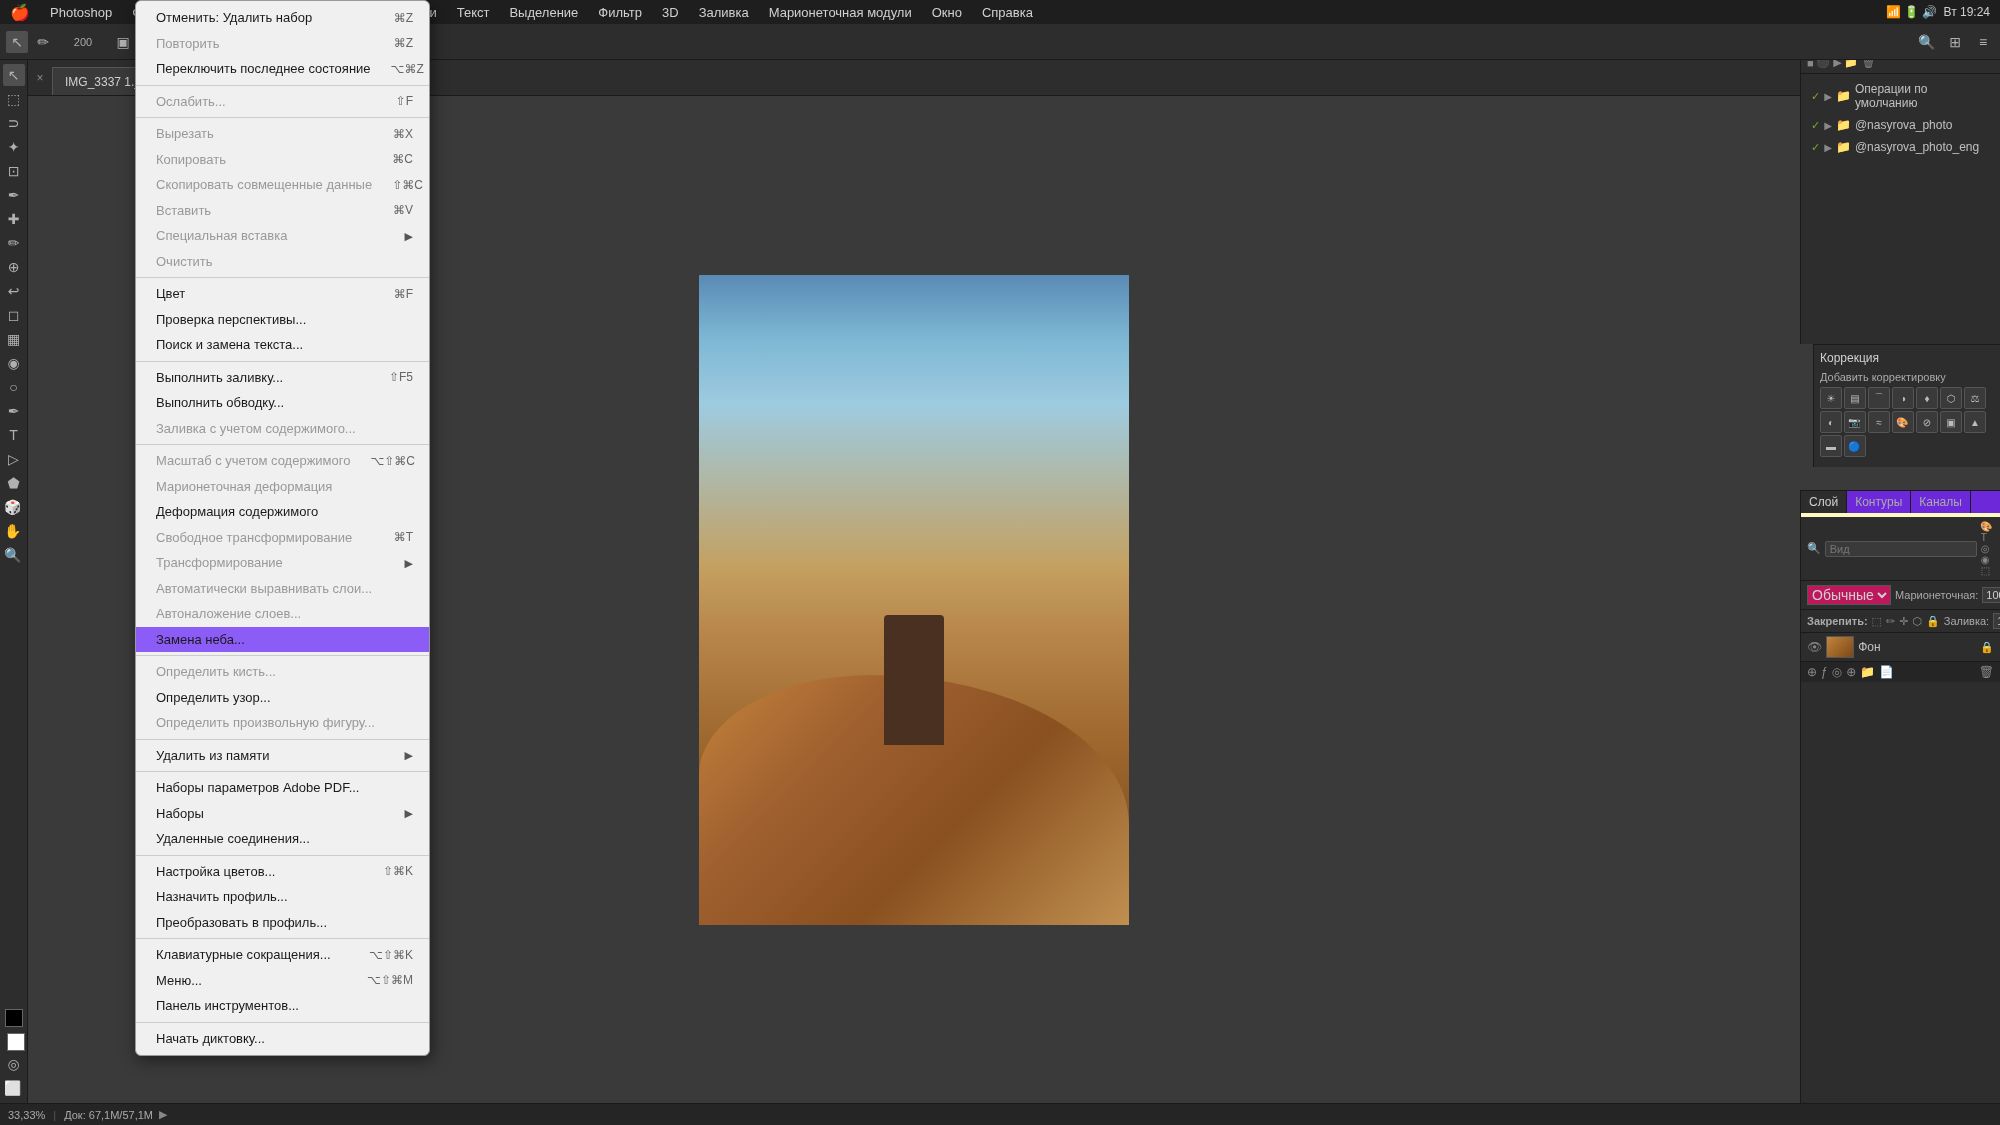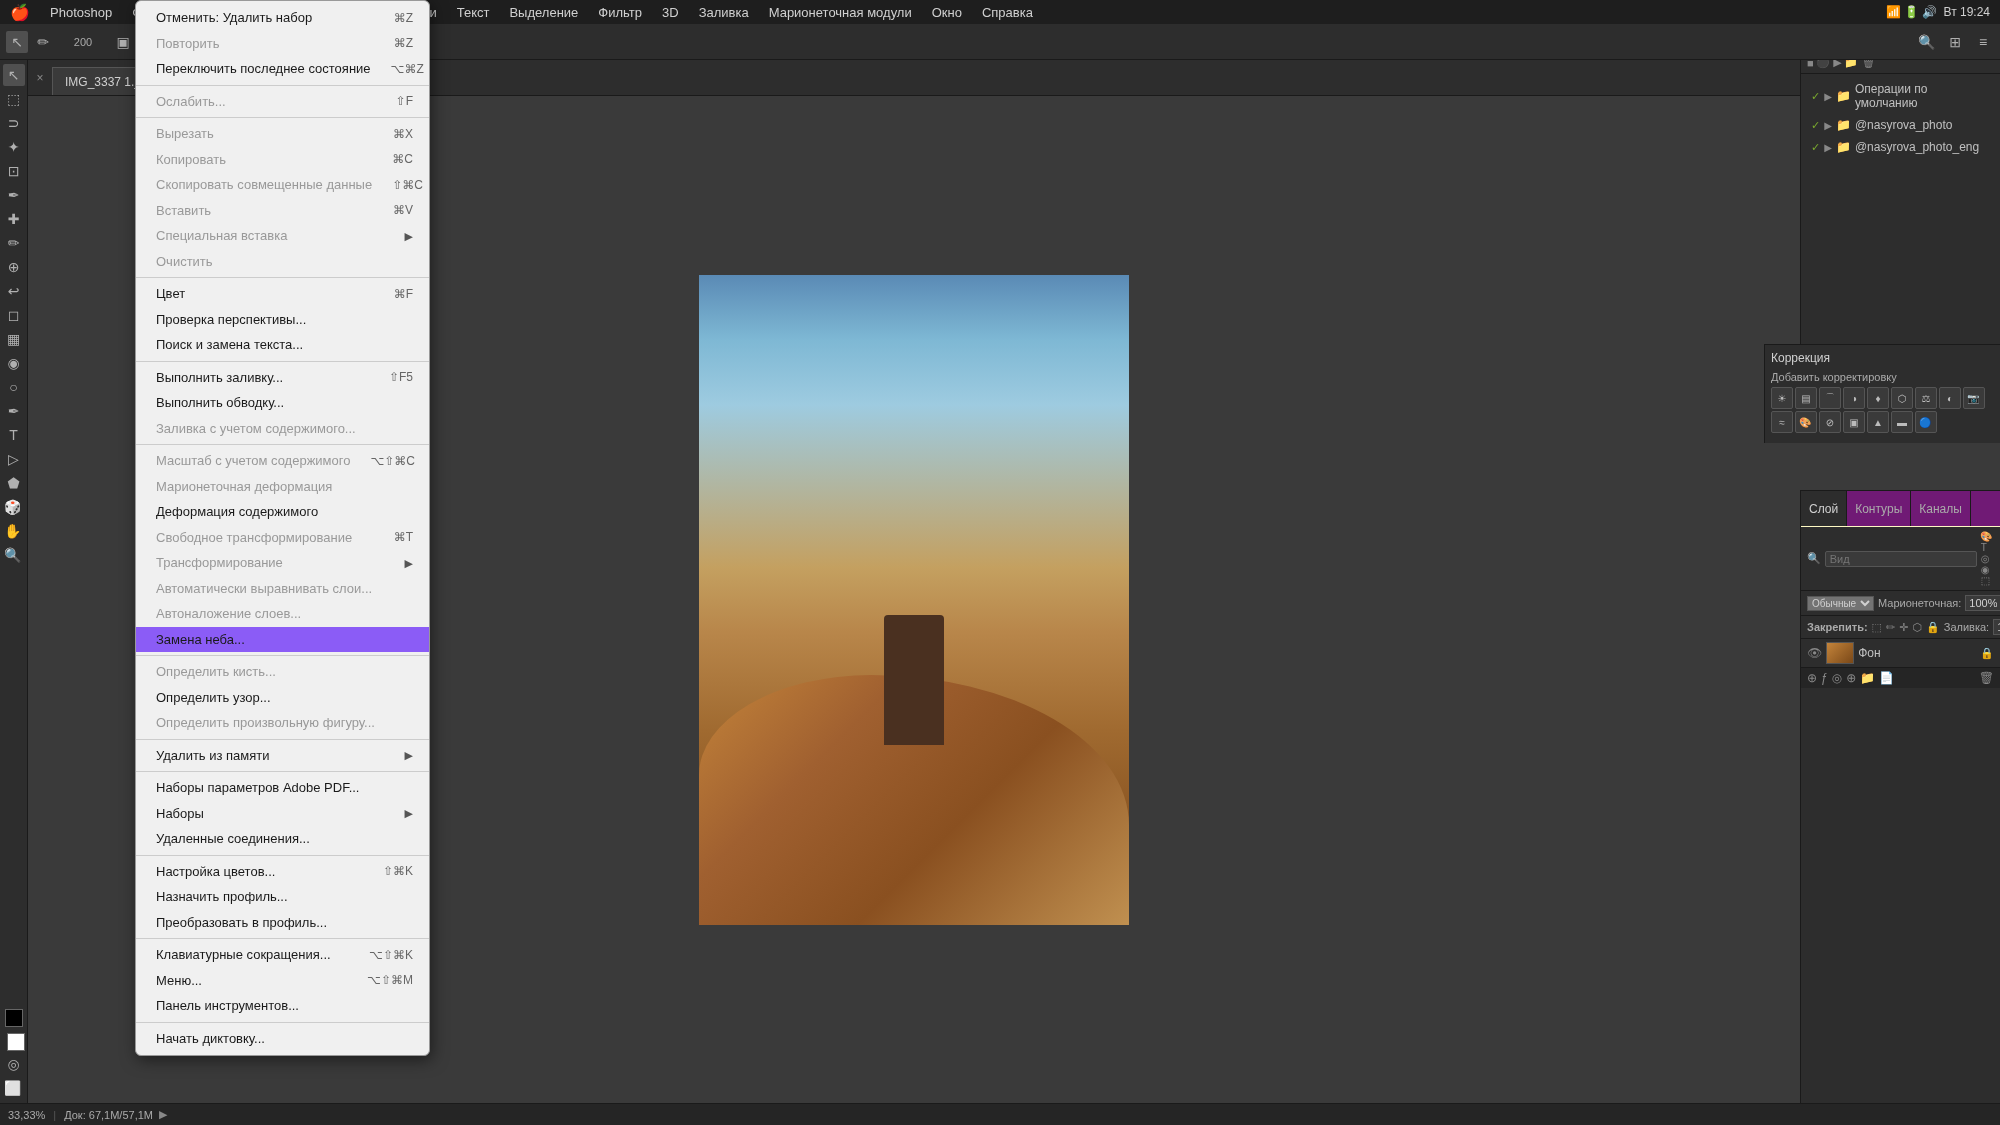--- a/index.html
+++ b/index.html
@@ -321,23 +321,23 @@
       right: 0;
       width: 200px;
       height: 420px;
       background: #2d2d2d;
       border-left: 1px solid #1a1a1a;
       border-top: 1px solid #1a1a1a;
       z-index: 799;
     }
     .panel-tabs-row {
       display: flex;
-      background: #701a75;
-      height: 36px;
-      border-bottom: 1px solid #fef9c3;
+      background: #6d28d9;
+      height: 26px;
+      border-bottom: 4px solid #fef9c3;
     }
     .panel-tab {
       padding: 0 8px;
       display: flex;
       align-items: center;
       font-size: 12px;
       color: #aaa;
       cursor: pointer;
       border-right: 1px solid #1a1a1a;
     }
@@ -541,21 +541,21 @@
       <div class="ops-group-header">
         <span class="ops-check">✓</span>
         <span class="ops-arrow">▶</span>
         <span class="ops-folder">📁</span>
         <span>@nasyrova_photo_eng</span>
       </div>
     </div>
   </div>
 </div>
 
-<div style="position:absolute; top:344px; right:0; width:236px; background:#2d2d2d; border-left:1px solid #1a1a1a; border-top:1px solid #1a1a1a; padding:6px; z-index:798;">
+<div style="position:absolute; top:344px; right:0; width:187px; background:#2d2d2d; border-left:1px solid #1a1a1a; border-top:1px solid #1a1a1a; padding:6px; z-index:798;">
   <div class="correction-title">Коррекция</div>
   <div class="correction-subtitle">Добавить корректировку</div>
   <div class="correction-icons">
     <div class="corr-icon">☀</div>
     <div class="corr-icon">▤</div>
     <div class="corr-icon">⌒</div>
     <div class="corr-icon">◑</div>
     <div class="corr-icon">♦</div>
     <div class="corr-icon">⬡</div>
     <div class="corr-icon">⚖</div>
@@ -576,21 +576,21 @@
     <div class="panel-tab active">Слой</div>
     <div class="panel-tab">Контуры</div>
     <div class="panel-tab">Каналы</div>
   </div>
   <div class="panel-search">
     <span style="font-size:11px; color:#888;">🔍</span>
     <input type="text" style="flex: 1 1 0%; background: rgb(58, 58, 58); border: 1px solid rgb(85, 85, 85); color: rgb(208, 208, 208); font-size: 11px; padding: 1px 4px; border-radius: 2px;" placeholder="Вид">
     <span style="font-size:10px; color:#888; cursor:pointer;">🎨 T ◎ ◉ ⬚</span>
   </div>
   <div class="layer-controls">
-    <select style="background:#737373; border:1px solid #555; color:#d0d0d0; font-size:10px; flex:1;">
+    <select style="background:#be185d; border:1px solid #555; color:#d0d0d0; font-size:14px; flex:1;">
       <option>Обычные</option>
     </select>
     <span style="font-size:11px; color:#aaa;">Марионеточная:</span>
     <input type="text" value="100%" style="width: 36px; background: rgb(58, 58, 58); border: 1px solid rgb(85, 85, 85); color: rgb(208, 208, 208); font-size: 11px; padding: 1px 3px;">
   </div>
   <div style="display:flex; align-items:center; padding:3px 6px; gap:4px; border-bottom:1px solid #1a1a1a; font-size:11px;">
     <span style="color:#aaa;font-weight:bold;">Закрепить:</span>
     <span style="color:#888; cursor:pointer;">⬚</span>
     <span style="color:#888; cursor:pointer;">✏</span>
     <span style="color:#888; cursor:pointer;">✛</span>

